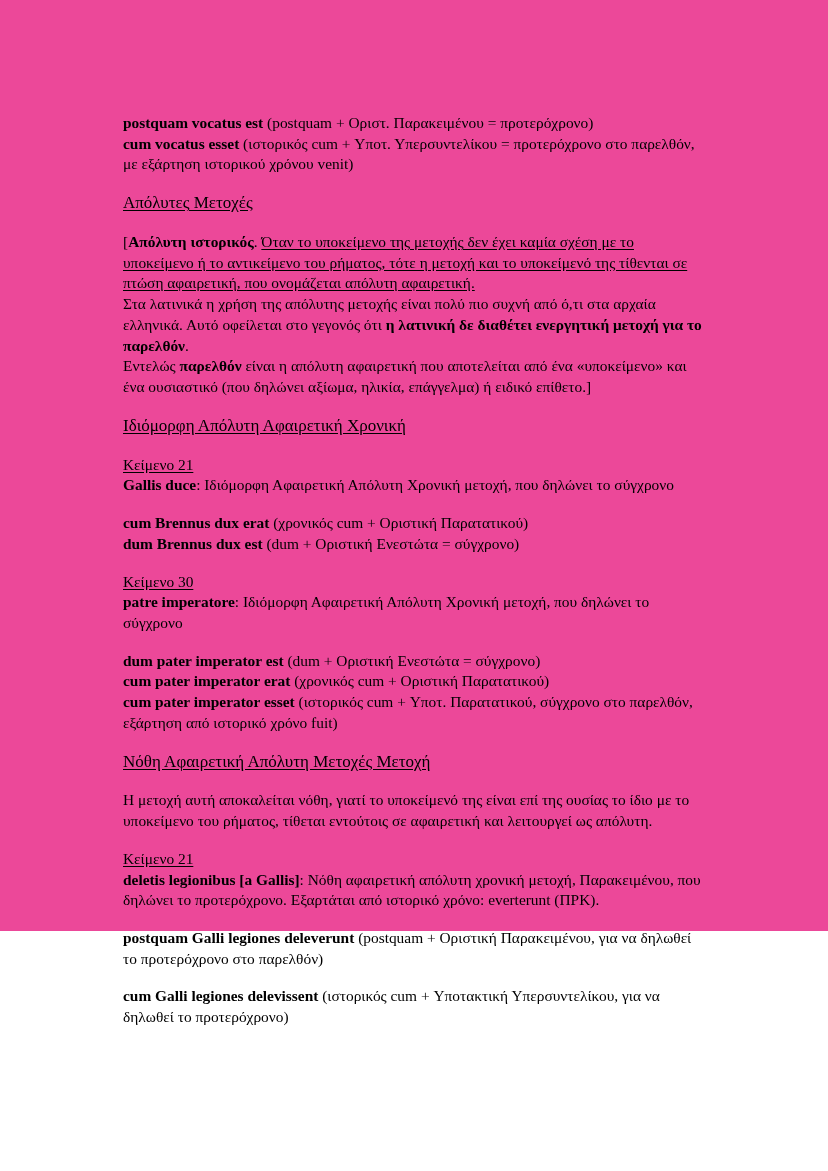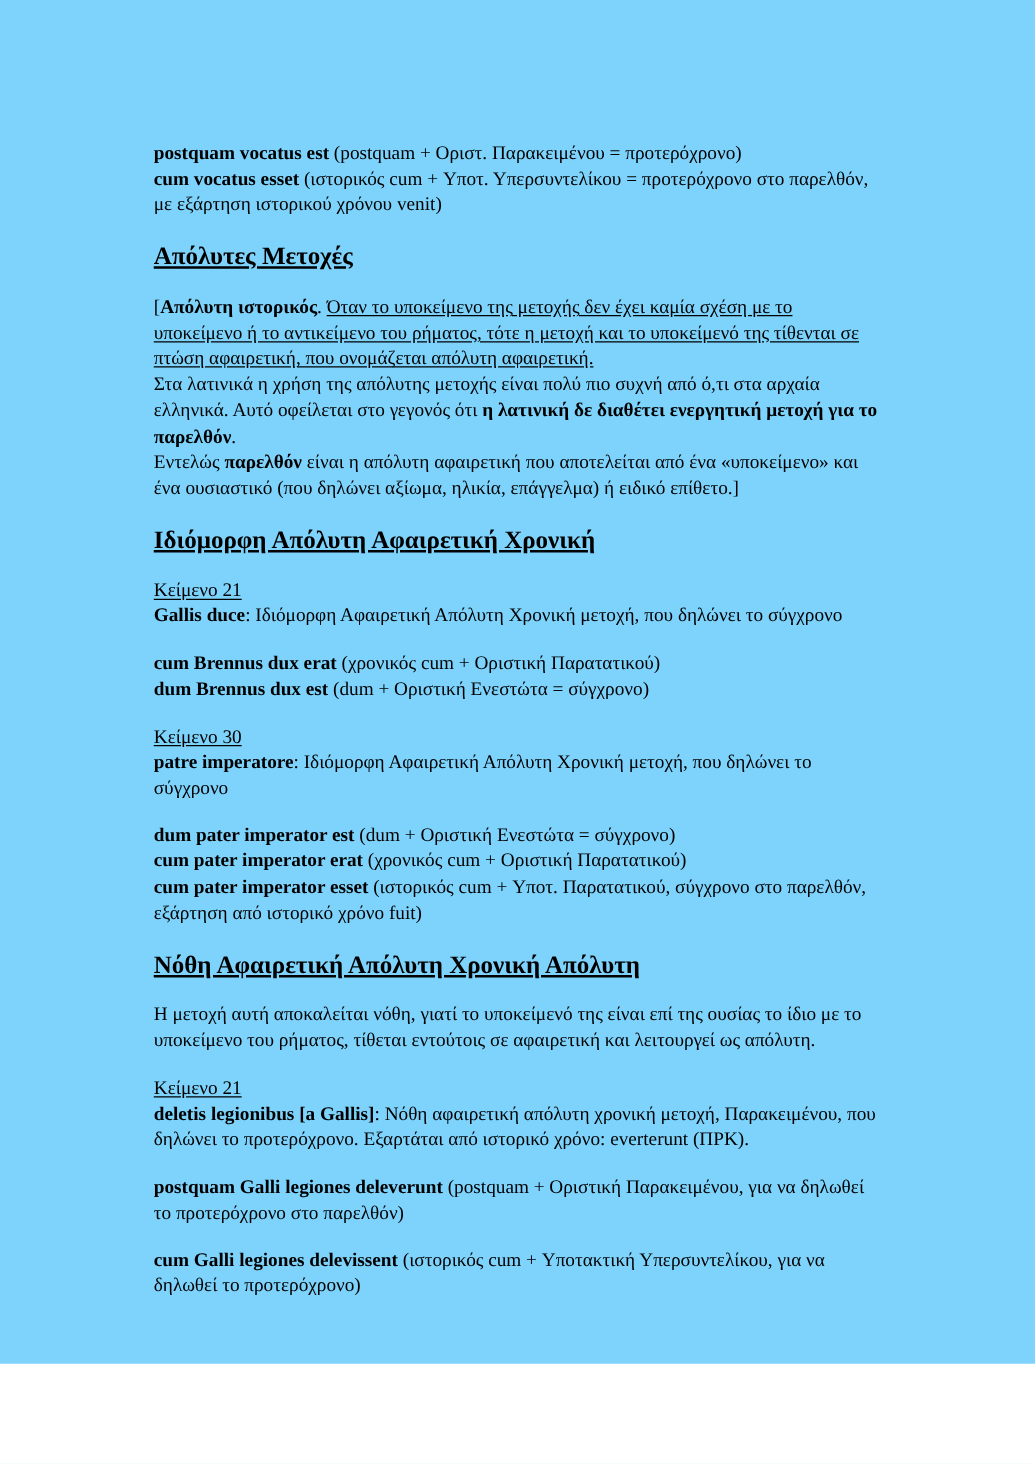--- a/index.html
+++ b/index.html
@@ -11,22 +11,22 @@
   body {
     width: 828px;
     height: 1171px;
     font-family: "Liberation Serif", "DejaVu Serif", serif;
     color: #000000;
     -webkit-font-smoothing: antialiased;
   }
   .page {
     position: relative;
     width: 828px;
-    height: 1091px;
-    background: #7dd3fc;
+    height: 931px;
+    background: #ec4899;
     box-sizing: border-box;
     padding: 113px 122px 0 123px;
   }
   .doc-body {
     width: 584px;
     font-size: 15.4px;
     line-height: 1.345;
     text-align: left;
   }
   p {
@@ -34,23 +34,23 @@
     padding: 0;
   }
   .blk {
     margin: 0 0 17px 0;
   }
   .blk.tight {
     margin-bottom: 0;
   }
   h2.heading {
     margin: 0 0 17px 0;
-    font-size: 20px;
+    font-size: 17px;
     line-height: 1.345;
-    font-weight: bold;
+    font-weight: normal;
     text-decoration: underline;
     text-underline-offset: 2px;
   }
   .heading-gap-top {
     margin-top: 4px;
   }
   .b { font-weight: bold; }
   .u {
     text-decoration: underline;
     text-underline-offset: 2px;
@@ -95,21 +95,21 @@
       <p class="label">Κείμενο 30</p>
       <p><span class="b">patre imperatore</span><span>: Ιδιόμορφη Αφαιρετική Απόλυτη Χρονική μετοχή, που δηλώνει το σύγχρονο</span></p>
     </div>
 
     <div class="blk">
       <p><span class="b">dum pater imperator est</span><span> (dum + Οριστική Ενεστώτα = σύγχρονο)</span></p>
       <p><span class="b">cum pater imperator erat</span><span> (χρονικός cum + Οριστική Παρατατικού)</span></p>
       <p><span class="b">cum pater imperator esset</span><span> (ιστορικός cum + Υποτ. Παρατατικού, σύγχρονο στο παρελθόν, εξάρτηση από ιστορικό χρόνο fuit)</span></p>
     </div>
 
-    <h2 class="heading heading-gap-top">Νόθη Αφαιρετική Απόλυτη Χρονική Απόλυτη</h2>
+    <h2 class="heading heading-gap-top">Νόθη Αφαιρετική Απόλυτη Μετοχές Μετοχή</h2>
 
     <div class="blk">
       <p>Η μετοχή αυτή αποκαλείται νόθη, γιατί το υποκείμενό της είναι επί της ουσίας το ίδιο με το υποκείμενο του ρήματος, τίθεται εντούτοις σε αφαιρετική και λειτουργεί ως απόλυτη.</p>
     </div>
 
     <div class="blk">
       <p class="label">Κείμενο 21</p>
       <p><span class="b">deletis legionibus [a Gallis]</span><span>: Νόθη αφαιρετική απόλυτη χρονική μετοχή, Παρακειμένου, που δηλώνει το προτερόχρονο. Εξαρτάται από ιστορικό χρόνο: everterunt (ΠΡΚ).</span></p>
     </div>
 

